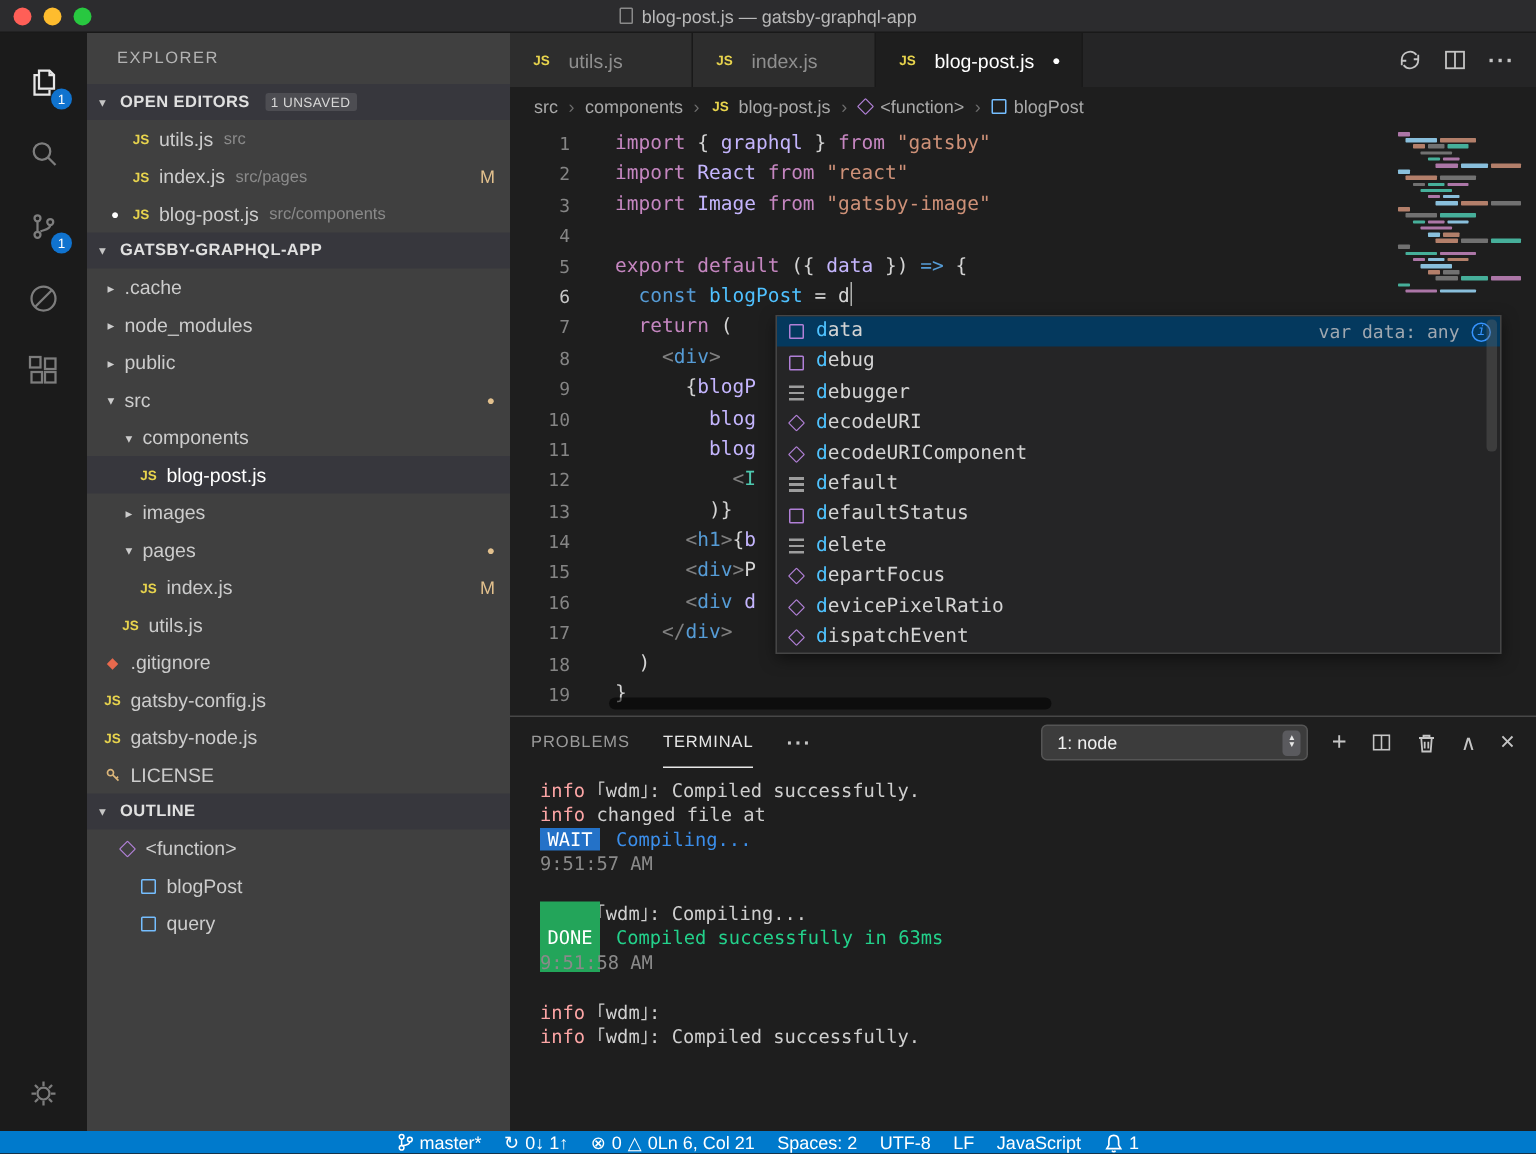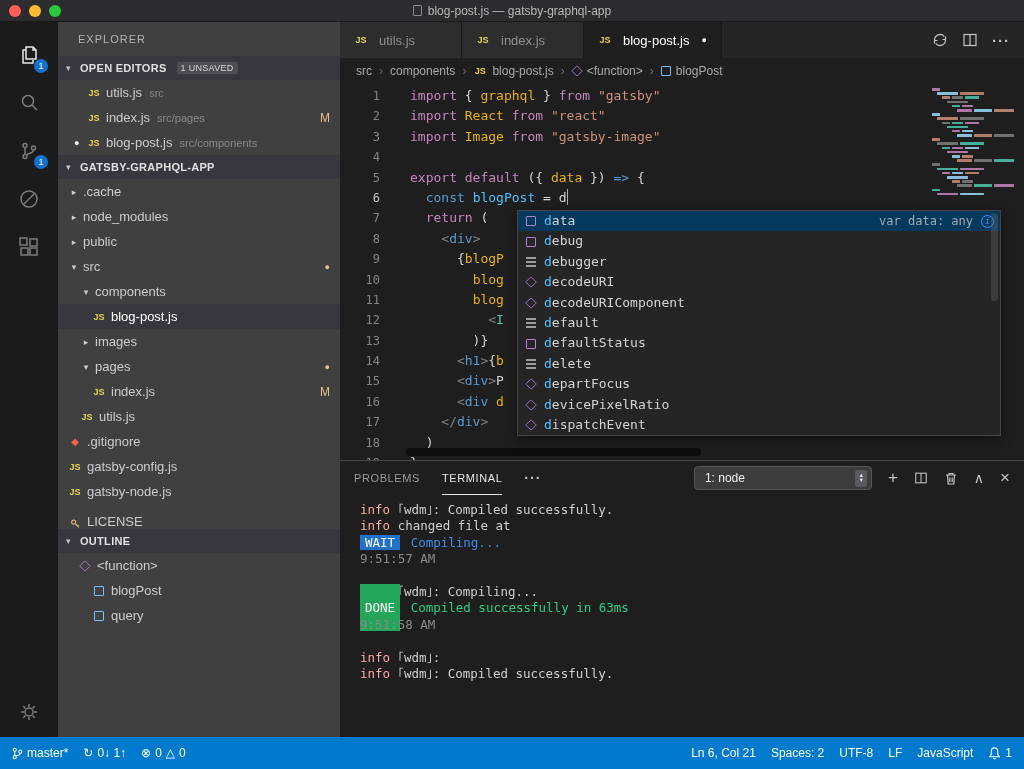--- a/index.html
+++ b/index.html
@@ -60,21 +60,21 @@
   .bc-item{display:flex;align-items:center;gap:5px;cursor:pointer}
   .bc-item .fi{margin-right:0}
   .bc-item .oi{margin-right:0}
   
   .code-area{flex:1;position:relative;display:flex;overflow:hidden;font-family:"DejaVu Sans Mono",monospace;font-size:13px;line-height:20.4px}
   .gutter{width:62px;flex:none;text-align:right;color:#858585;padding-top:2px;user-select:none}
   .ln{height:20.4px;padding-right:22px;font-size:12px}
   .ln.active{color:#c6c6c6}
   .code-lines{flex:1;padding-top:2px;padding-left:8px;white-space:pre;color:#d4d4d4}
   .cl{height:20.4px}
-  .tok-kw{color:#c586c0}.tok-kw2{color:#569cd6}.tok-id{color:#eab308}.tok-id2{color:#4fc1ff}
+  .tok-kw{color:#c586c0}.tok-kw2{color:#569cd6}.tok-id{color:#c4b5fd}.tok-id2{color:#4fc1ff}
   .tok-st{color:#ce9178}.tok-pl{color:#d4d4d4}.tok-br{color:#808080}.tok-tg{color:#569cd6}.tok-cp{color:#4ec9b0}
   .cursor{display:inline-block;width:1.5px;height:16px;background:#aeafad;vertical-align:-3px}
   
   .suggest{position:absolute;left:177px;top:126px;width:484px;background:#252526;border:1px solid #454545;z-index:5;box-shadow:0 3px 10px rgba(0,0,0,.5)}
   .ac-row{height:20.4px;display:flex;align-items:center;padding:0 6px 0 3px;color:#d4d4d4;cursor:pointer}
   .ac-row.sel{background:#04395e}
   .ac-icon{width:10px;height:10px;margin:0 8px 0 5px;flex:none;display:inline-block}
   .kind-field{border:1.2px solid #b180d7;border-radius:1px}
   .kind-keyword{background:linear-gradient(to bottom,#9d9d9d 0,#9d9d9d 1.8px,transparent 1.8px,transparent 4px,#9d9d9d 4px,#9d9d9d 5.8px,transparent 5.8px,transparent 8px,#9d9d9d 8px,#9d9d9d 9.8px)}
   .ac-label{white-space:pre}
@@ -99,21 +99,21 @@
   .ph-ico{margin-left:16px;color:#c5c5c5;cursor:pointer;display:flex;align-items:center;font-size:14px}
   .ph-ico svg{stroke:#c5c5c5;fill:none;stroke-width:1.2}
   .ph-plus{font-size:17px;font-weight:200}
   .ph-close{font-size:17px}
   .terminal{flex:1;padding:7px 0 0 20px;font-family:"DejaVu Sans Mono",monospace;font-size:12.5px;line-height:16.4px;overflow:hidden;color:#ccc}
   .t-line{white-space:pre}
   .ts-info{color:#fca5a5}.ts-pl{color:#cfcfcf}.ts-dim{color:#8a8a8a}.ts-blue{color:#3b8eea}.ts-green{color:#23d18b}
   .ts-wait{background:#2472c8;color:#fff;padding:0 5px;margin-right:3px}
   .ts-done{background:#23a55a;color:#fff;padding:16px 5px;margin-right:3px}
   
-  .statusbar{height:32px;background:#007acc;display:flex;align-items:center;color:#fff;font-size:12px;padding:0 12px;flex:none;justify-content:space-between}
+  .statusbar{height:15px;background:#007acc;display:flex;align-items:center;color:#fff;font-size:12px;padding:0 12px;flex:none;justify-content:center}
   .sb-left,.sb-right{display:flex;align-items:center;gap:15px}
   .sb-item{display:flex;align-items:center;gap:4px;cursor:pointer;white-space:nowrap}
   .sb-ico{font-size:12px}
   .sb-svg{display:flex;align-items:center}
 </style>
 </head>
 <body>
 
 <div class="window">
 
@@ -258,21 +258,21 @@
             <span class="fname">.gitignore</span>
           </div>
           <div class="tree-row" style="padding-left: 10px;">
             <span class="fi fi-js">JS</span>
             <span class="fname">gatsby-config.js</span>
           </div>
           <div class="tree-row" style="padding-left: 10px;">
             <span class="fi fi-js">JS</span>
             <span class="fname">gatsby-node.js</span>
           </div>
-          <div class="tree-row" style="padding-left: 10px; align-items: flex-end;">
+          <div class="tree-row" style="padding-left: 10px;">
             <span class="fi fi-license">
               <svg width="11" height="11" viewBox="0 0 12 12" fill="none" stroke="#dcb67a" stroke-width="1.2">
                 <circle cx="4" cy="4.5" r="2.2"></circle>
                 <path d="M5.6 6.1L9.8 10.3M8.2 8.7l1.3-1.3"></path>
               </svg>
             </span>
             <span class="fname">LICENSE</span>
           </div>
         </div>
       <div class="section-header">

